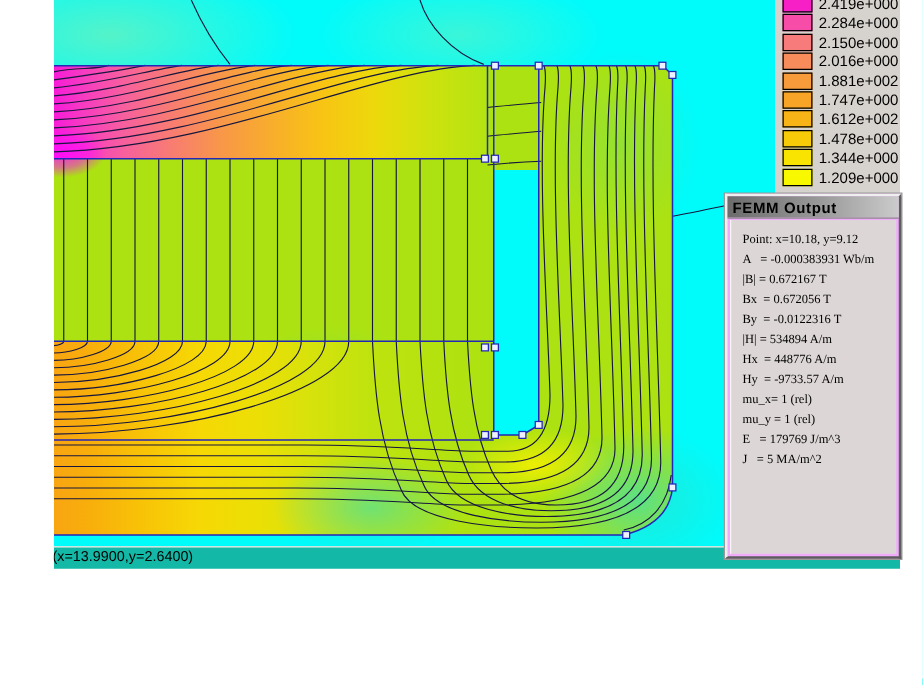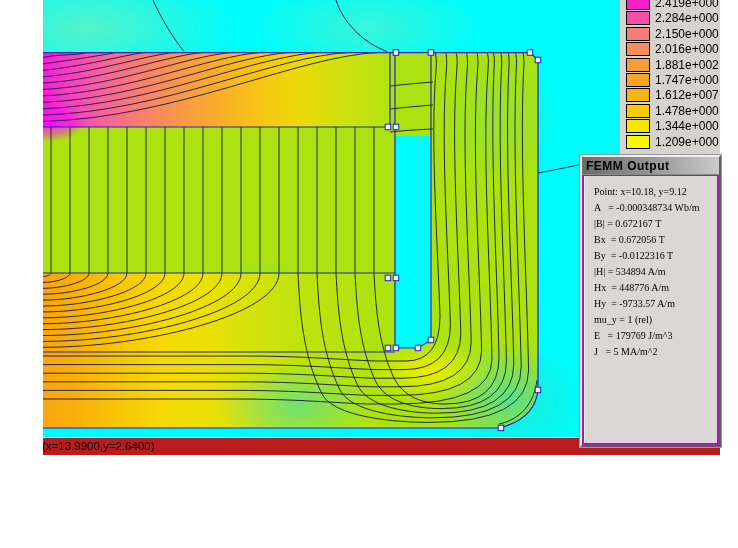--- a/index.html
+++ b/index.html
@@ -7,26 +7,26 @@
           font-family:"Liberation Sans",sans-serif;margin-left:43px;}
   
   #plot{position:absolute;left:0;top:0;width:577px;height:437px;overflow:hidden;}
   
   #right-panel{position:absolute;left:577px;top:0;width:100px;height:437px;background:#d6d2cd;overflow:hidden;}
   #legend{position:absolute;left:6px;top:-4px;}
   .legend-row{display:flex;align-items:center;height:14px;margin-bottom:1.4px;}
   .legend-swatch{width:22px;height:12px;border:1px solid #000;flex:none;}
   .legend-label{margin-left:5px;font-size:12px;color:#000;white-space:nowrap;letter-spacing:0px;}
   
-  #status-bar{position:absolute;left:0;top:437px;width:677px;height:18px;background:#b91c1c;
+  #status-bar{position:absolute;left:0;top:437px;width:677px;height:18px;background:#14b8a6;
               border-top:1px solid #f4f2ee;box-sizing:border-box;z-index:2;}
   #status-text{position:absolute;left:-1px;top:2px;font-size:11.5px;color:#000;white-space:pre;}
   
   #output-window{position:absolute;left:537px;top:155px;width:141px;height:292px;z-index:5;
-                 background:#a21caf;border:2px solid;border-color:#efefef #5d5d5d #5d5d5d #efefef;
+                 background:#f0abfc;border:2px solid;border-color:#efefef #5d5d5d #5d5d5d #efefef;
                  box-sizing:border-box;box-shadow:0 0 0 1px #9a9a9a;}
   #output-titlebar{height:17px;background:linear-gradient(90deg,#6c6c6c 0%,#9a9a9a 55%,#cbcbcb 100%);
                    display:flex;align-items:center;padding-left:4px;
                    border-bottom:1px solid #8a8a8a;cursor:default;}
   #output-title{font-size:12px;font-weight:bold;color:#000;letter-spacing:0.5px;white-space:nowrap;}
   #output-content{position:absolute;left:2px;top:19px;right:2px;bottom:2px;background:#dcd7d6;
                   border-left:1px solid #f7f5f5;padding:8px 0 0 9px;box-sizing:border-box;overflow:hidden;}
   .output-line{font-size:10px;line-height:16px;color:#000;white-space:pre;font-family:Liberation Serif, serif;}
   svg{display:block;}
 </style>
@@ -207,21 +207,21 @@
           <div class="legend-label">1.881e+002</div>
         </div>
 
         <div class="legend-row">
           <div class="legend-swatch" style="background: rgb(248, 165, 39);"></div>
           <div class="legend-label">1.747e+000</div>
         </div>
 
         <div class="legend-row">
           <div class="legend-swatch" style="background: rgb(248, 179, 22);"></div>
-          <div class="legend-label">1.612e+007</div>
+          <div class="legend-label">1.612e+002</div>
         </div>
 
         <div class="legend-row">
           <div class="legend-swatch" style="background: rgb(248, 203, 8);"></div>
           <div class="legend-label">1.478e+000</div>
         </div>
 
         <div class="legend-row">
           <div class="legend-swatch" style="background: rgb(248, 228, 0);"></div>
           <div class="legend-label">1.344e+000</div>
@@ -239,34 +239,35 @@
   </div>
 
   <div id="output-window">
     <div id="output-titlebar">
       <span id="output-title">FEMM Output</span>
     </div>
     <div id="output-content">
 
         <div class="output-line">Point: x=10.18, y=9.12</div>
 
-        <div class="output-line">A   = -0.000348734 Wb/m</div>
+        <div class="output-line">A   = -0.000383931 Wb/m</div>
 
         <div class="output-line">|B| = 0.672167 T</div>
 
         <div class="output-line">Bx  = 0.672056 T</div>
 
         <div class="output-line">By  = -0.0122316 T</div>
 
         <div class="output-line">|H| = 534894 A/m</div>
 
         <div class="output-line">Hx  = 448776 A/m</div>
 
         <div class="output-line">Hy  = -9733.57 A/m</div>
 
+        <div class="output-line">mu_x= 1 (rel)</div>
 
         <div class="output-line">mu_y = 1 (rel)</div>
 
         <div class="output-line">E   = 179769 J/m^3</div>
 
         <div class="output-line">J   = 5 MA/m^2</div>
       </div>
   </div>
 
 </div>

